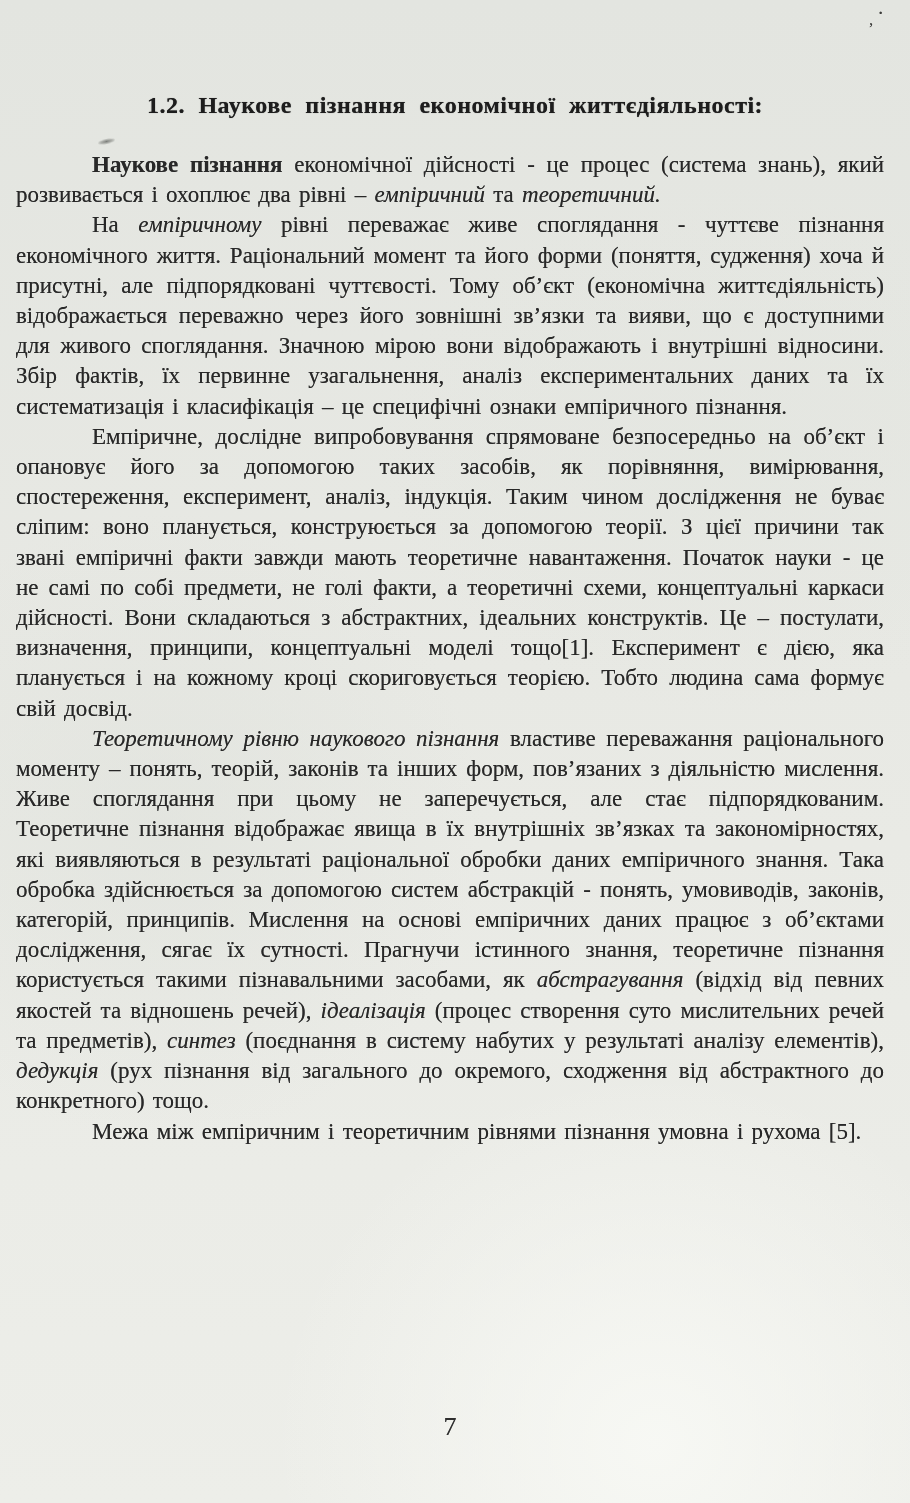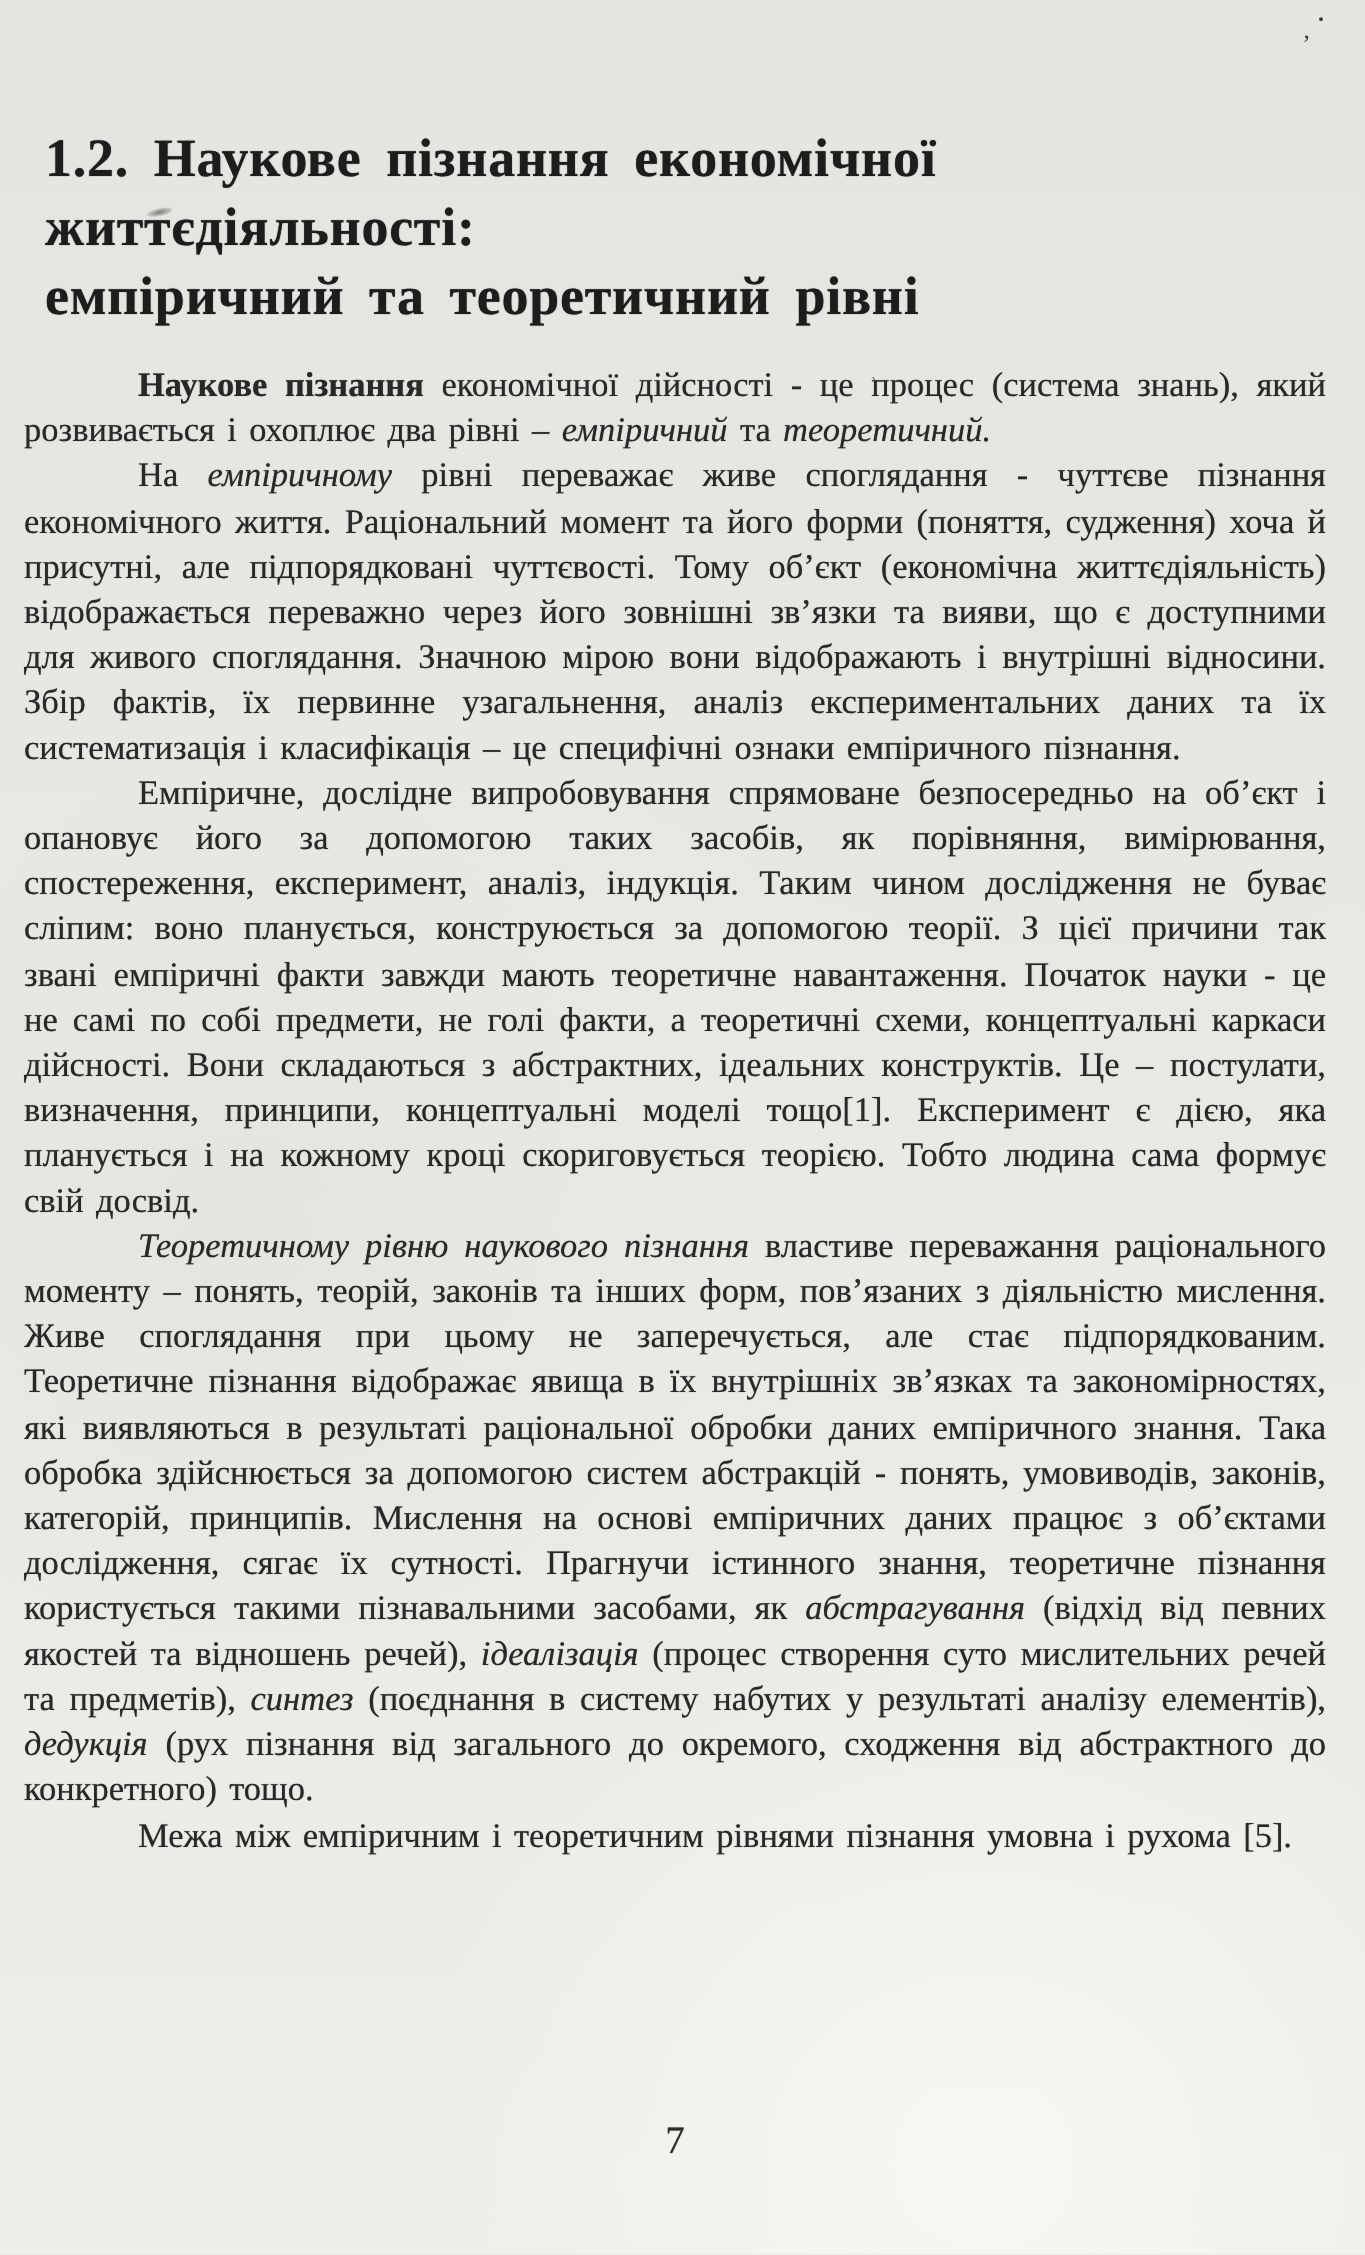--- a/index.html
+++ b/index.html
@@ -11,23 +11,23 @@
   .page {
     position:absolute; inset:0;
     background:
       radial-gradient(ellipse 60% 35% at 72% 96%, rgba(248,249,245,.9) 0%, rgba(248,249,245,0) 70%),
       radial-gradient(ellipse 50% 30% at 18% 55%, rgba(222,225,219,.55) 0%, rgba(222,225,219,0) 70%),
       radial-gradient(ellipse 55% 25% at 80% 30%, rgba(226,229,223,.5) 0%, rgba(226,229,223,0) 70%),
       linear-gradient(180deg,#e3e5e0 0%,#e8e9e4 45%,#edeee9 100%);
   }
   .heading {
     margin:82px 30px 0 30px;
-    text-align:left;
+    text-align:center;
     font-weight:bold;
-    font-size:36px; line-height:46px;
+    font-size:24px; line-height:46px;
     letter-spacing:.5px; word-spacing:7px;
     color:#1d1d1d;
     text-shadow:0 0 .7px rgba(30,30,30,.8);
   }
   .text-body {
     margin:22px 26px 0 16px;
     font-size:23px; line-height:30.2px;
     text-align:justify;
     color:#282828;
     word-spacing:2.5px;
@@ -60,21 +60,20 @@
     font-size:17px; color:#3a3a38;
   }
 </style>
 </head>
 <body style="background: rgb(231, 232, 227);">
 
 <div class="page">
 
   <div class="heading">
     <div>1.2.  Наукове пізнання економічної  життєдіяльності:</div>
-    <div>емпіричний  та  теоретичний  рівні</div>
   </div>
 
   <div class="text-body" style="color: rgb(40, 40, 40);">
       <p><span class="bold">Наукове  пізнання</span><span> економічної дійсності -  це  процес (система знань),  який  розвивається  і  охоплює  два  рівні – </span><span class="italic">емпіричний</span><span>  та </span><span class="italic">теоретичний.</span></p>
       <p><span>На </span><span class="italic">емпіричному</span><span> рівні переважає живе споглядання - чуттєве пізнання економічного життя. Раціональний момент та його форми (поняття, судження) хоча й присутні, але підпорядковані чуттєвості. Тому об’єкт (економічна життєдіяльність) відображається переважно через його зовнішні зв’язки та вияви, що є доступними для живого споглядання. Значною мірою вони відображають і внутрішні відносини. Збір фактів, їх первинне узагальнення, аналіз експериментальних даних та їх систематизація і класифікація – це специфічні ознаки емпіричного пізнання.</span></p>
       <p><span>Емпіричне, дослідне випробовування спрямоване безпосередньо на об’єкт і опановує його за допомогою таких засобів, як порівняння, вимірювання, спостереження, експеримент, аналіз, індукція. Таким чином дослідження не буває сліпим: воно планується, конструюється за допомогою теорії. З цієї причини так звані емпіричні факти завжди мають теоретичне навантаження. Початок науки - це не самі по собі предмети, не голі факти, а теоретичні схеми, концептуальні каркаси дійсності. Вони складаються з абстрактних, ідеальних конструктів. Це – постулати, визначення, принципи, концептуальні моделі тощо[1]. Експеримент є дією, яка планується і на кожному кроці скориговується теорією. Тобто людина сама формує свій досвід.</span></p>
       <p><span class="italic">Теоретичному рівню наукового пізнання</span><span> властиве переважання раціонального моменту – понять, теорій, законів та інших форм, пов’язаних з діяльністю мислення. Живе споглядання при цьому не заперечується, але стає підпорядкованим. Теоретичне пізнання відображає явища в їх внутрішніх зв’язках та закономірностях, які виявляються в результаті раціональної обробки даних емпіричного знання. Така обробка здійснюється за допомогою систем абстракцій - понять, умовиводів, законів, категорій, принципів. Мислення на основі емпіричних даних працює з об’єктами дослідження, сягає їх сутності. Прагнучи істинного знання, теоретичне пізнання користується такими пізнавальними засобами, як </span><span class="italic">абстрагування</span><span> (відхід від певних якостей та відношень речей), </span><span class="italic">ідеалізація</span><span> (процес  створення суто мислительних  речей та предметів), </span><span class="italic">синтез</span><span> (поєднання  в систему набутих у результаті аналізу елементів), </span><span class="italic">дедукція</span><span> (рух пізнання від загального до окремого, сходження від абстрактного до конкретного) тощо.</span></p>
       <p><span>Межа між емпіричним і теоретичним рівнями пізнання умовна і рухома [5].</span></p>
     </div>
 

